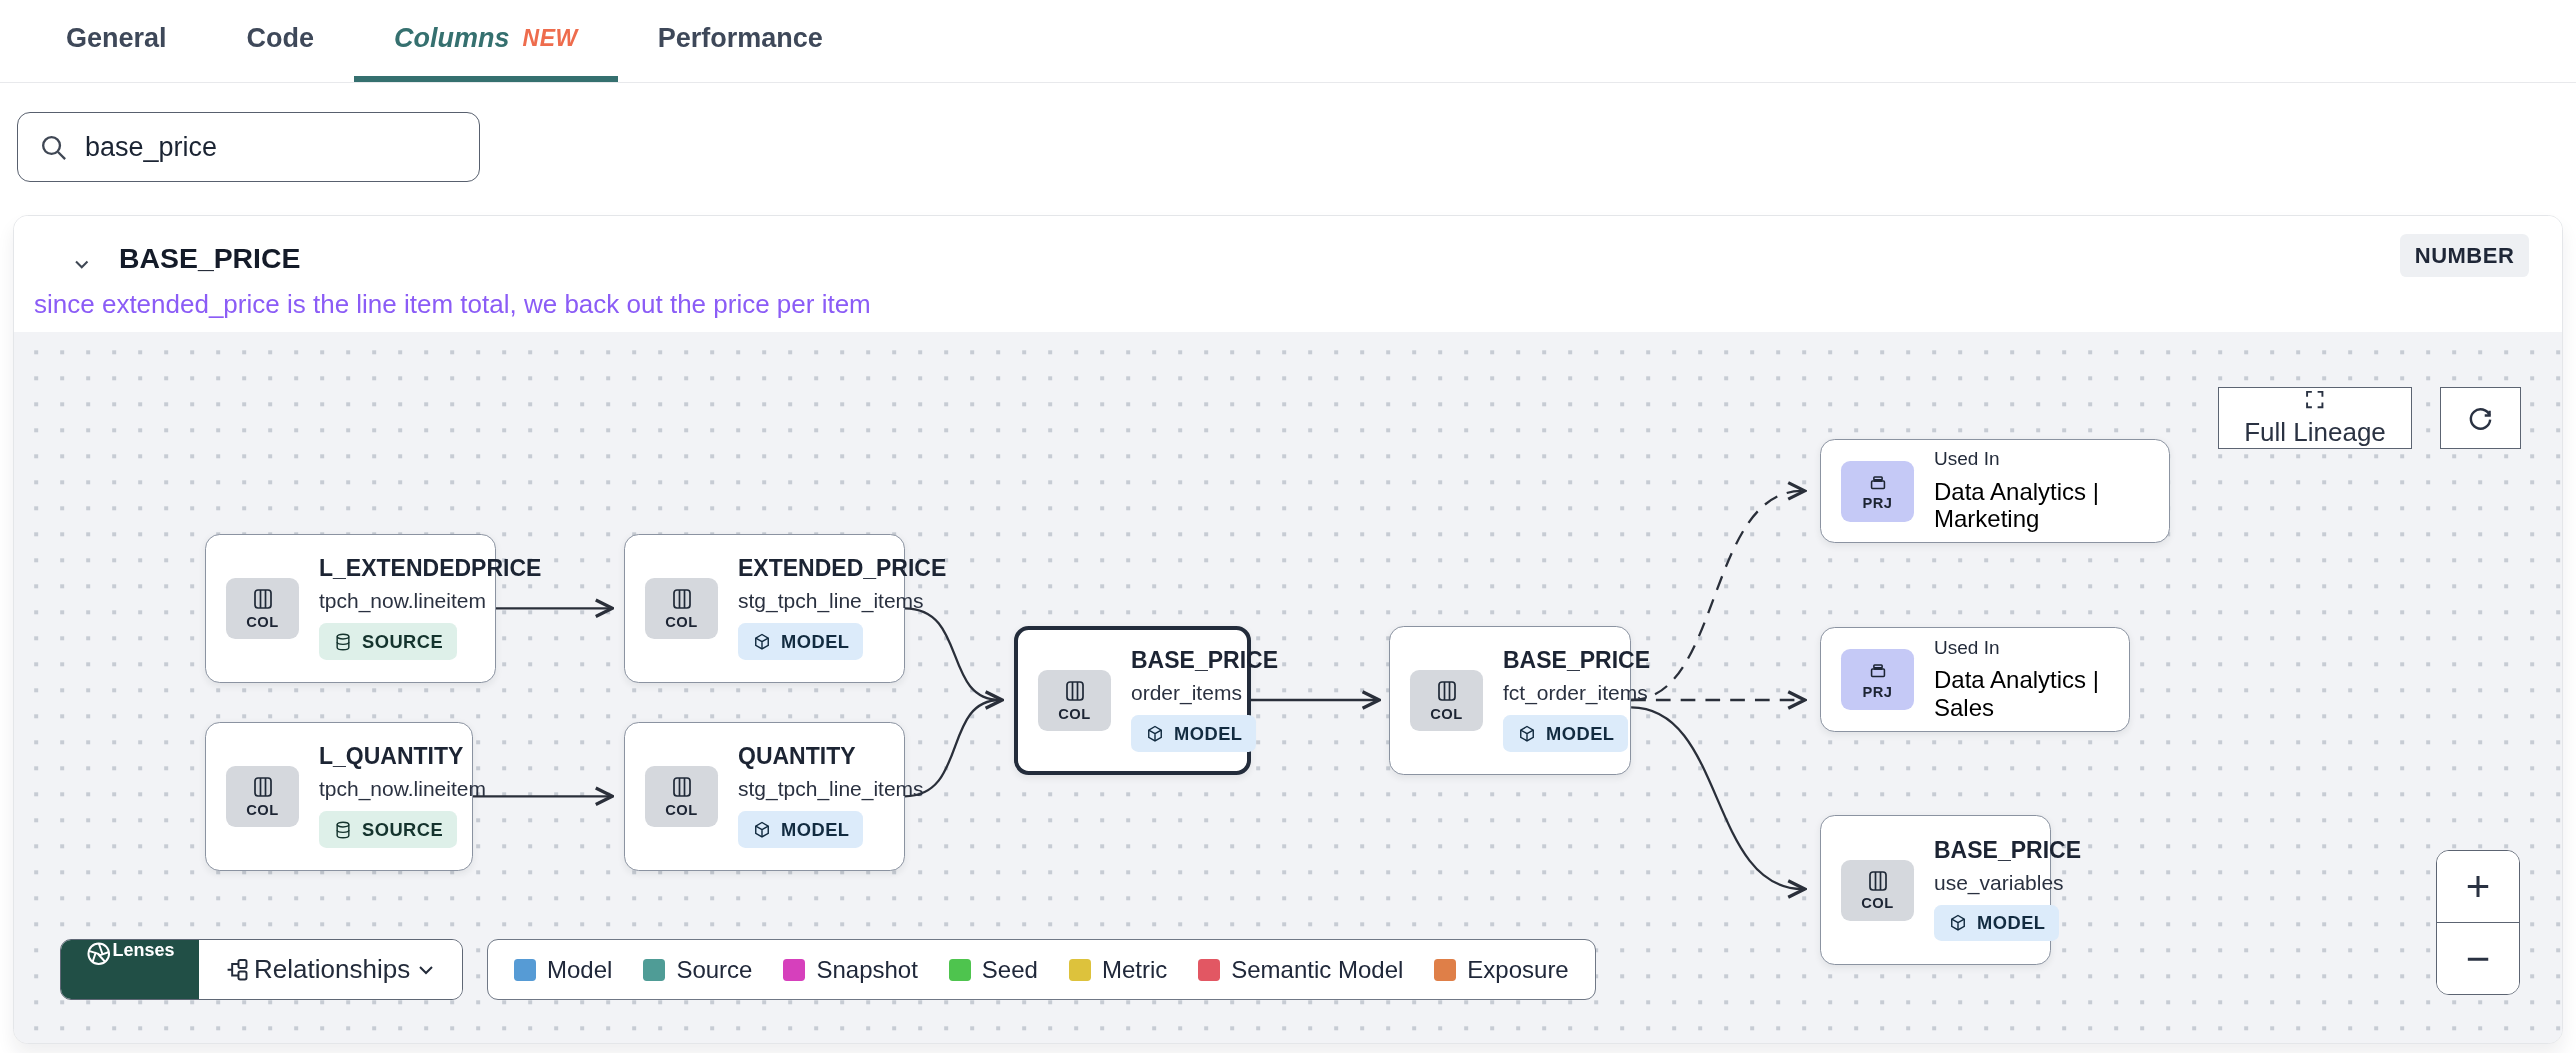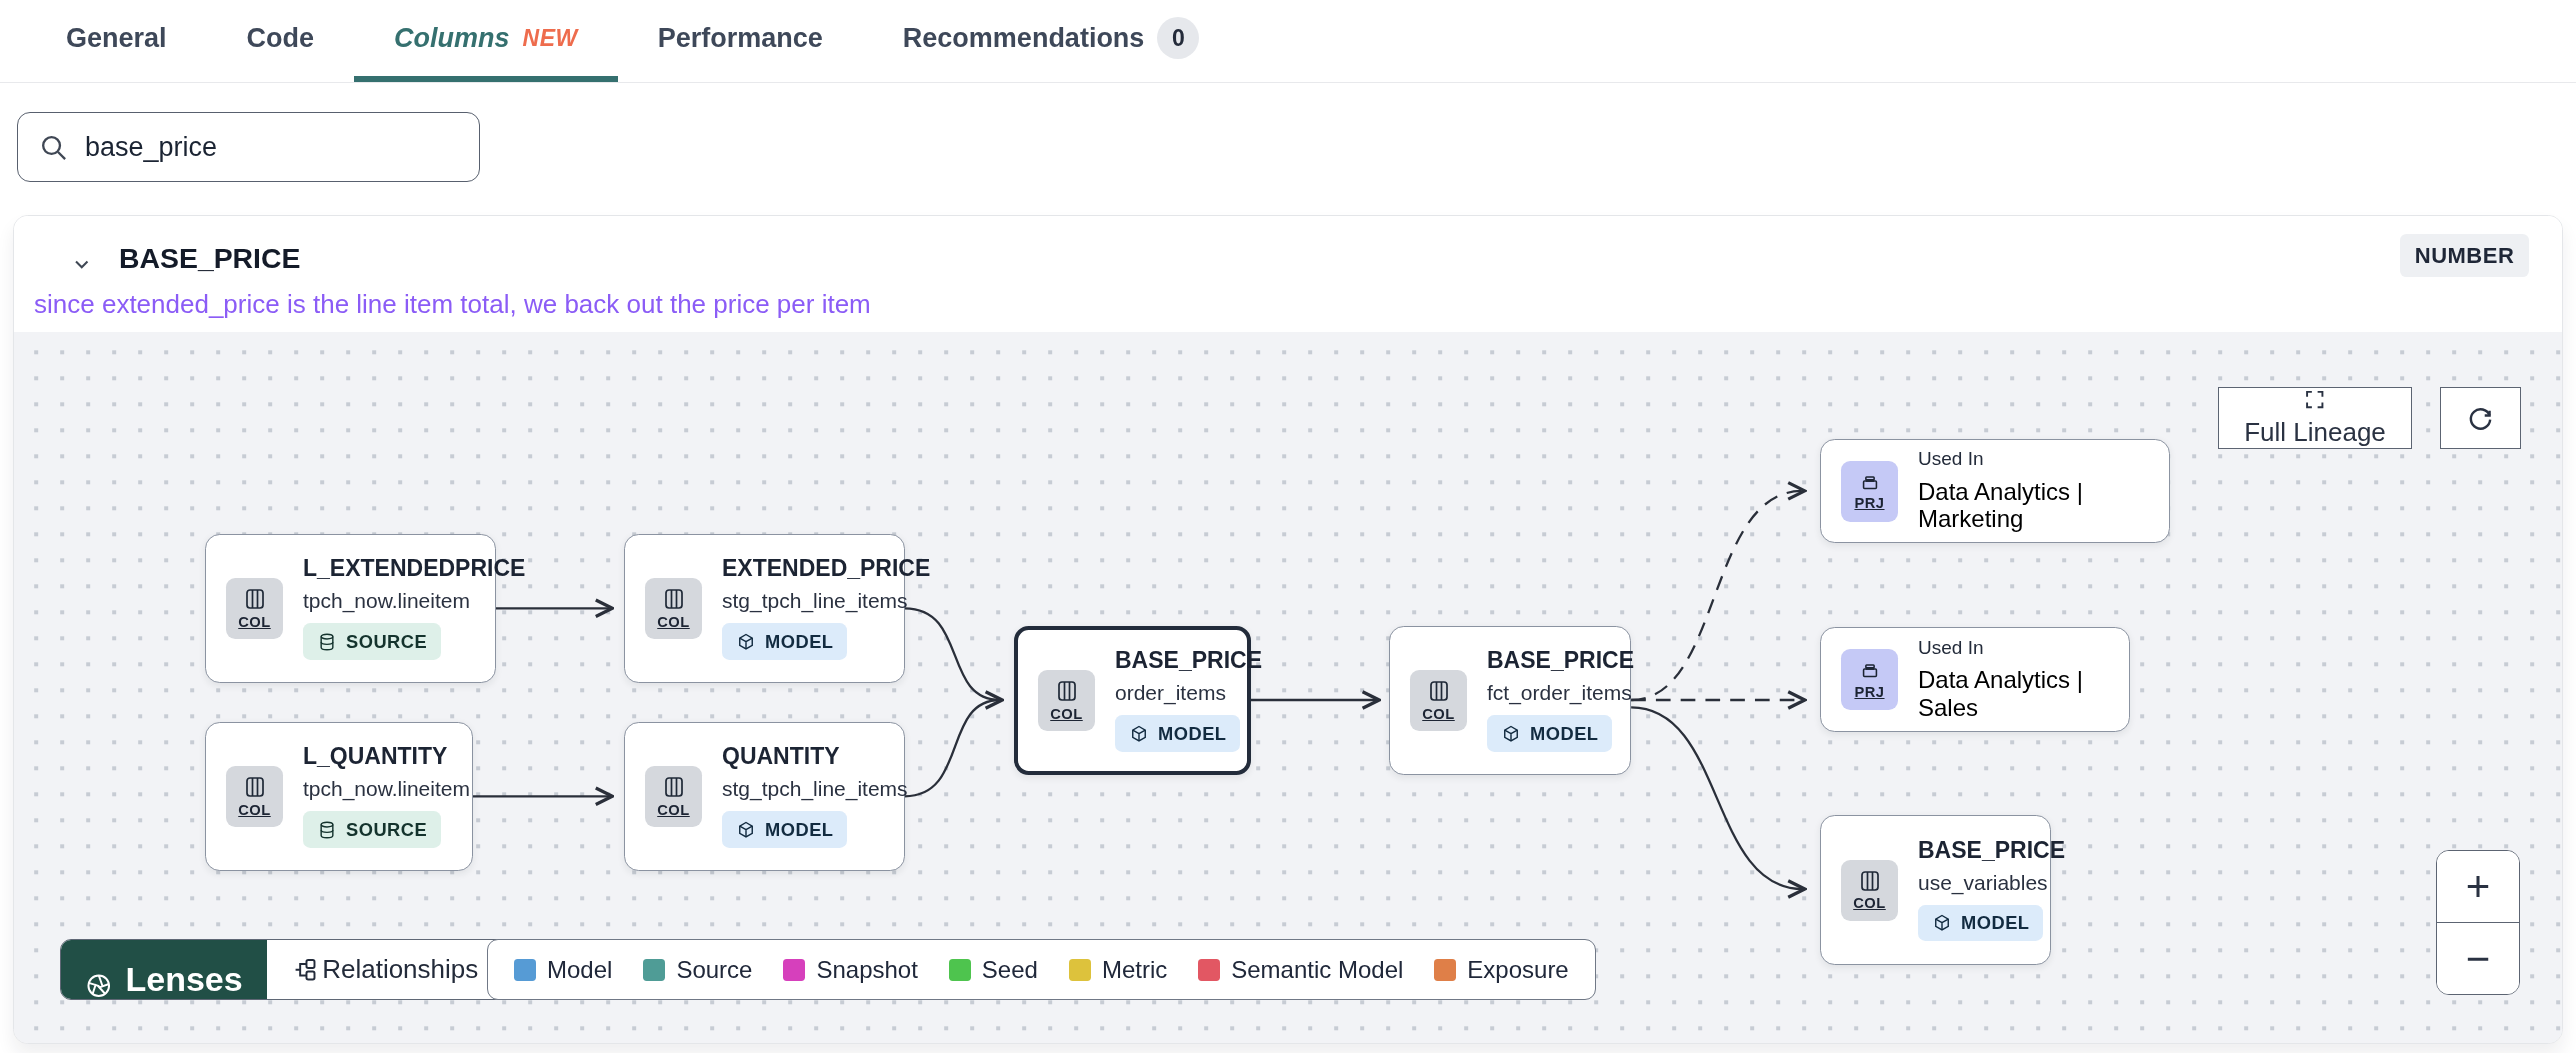--- a/index.html
+++ b/index.html
@@ -28,21 +28,21 @@
 
   
   .canvas { position:absolute; left:0; right:0; top:116px; bottom:0; background-color:#f2f3f6;
     background-image: radial-gradient(circle, #c7ccd4 2.2px, transparent 2.5px);
     background-size: 26px 26px; background-position: 9.2px 7.3px; }
   .edges { position:absolute; left:0; top:0; pointer-events:none; }
 
   
   .node { position:absolute; background:#fff; border:1.8px solid #8b93a1; border-radius:14.7px; display:flex; align-items:center; gap:20px; padding:0 18.3px 0 20px; box-shadow:0 2.8px 7.3px rgba(27,32,44,.08); cursor:pointer; }
   .node.selected { border:4.6px solid #232c3b; }
-  .chip { flex:0 0 auto; width:57px; height:61px; background:#d5d8dd; border-radius:9.2px; display:flex; flex-direction:column; align-items:center; justify-content:center; gap:2.8px;text-decoration:underline; }
+  .chip { flex:0 0 auto; width:73px; height:61px; background:#d5d8dd; border-radius:9.2px; display:flex; flex-direction:column; align-items:center; justify-content:center; gap:2.8px; }
   .chip.prj { background:#c5c9f6; }
   .chip .chip-label { font-size:14.7px; font-weight:700; color:#1c2433; letter-spacing:0.5px; }
   .node-body { display:flex; flex-direction:column; align-items:flex-start; }
   .node-title { font-size:23px; font-weight:700; color:#1c2433; line-height:1; margin-bottom:10px; }
   .node-sub { font-size:21px; color:#2a3140; line-height:1; margin-bottom:12px; }
   .tag { display:inline-flex; align-items:center; gap:9.2px; padding:7.3px 13.8px; border-radius:7.3px; font-size:18.3px; font-weight:700; letter-spacing:0.5px; }
   .tag.source { background:#def0e9; color:#14332d; }
   .tag.model  { background:#dcebfa; color:#122b40; }
   .node .kicker { font-size:19px; color:#232b3a; line-height:1; margin-bottom:9.2px; }
   .node .usedin-title { font-size:24px; color:#000000; line-height:1.15; }
@@ -50,21 +50,21 @@
   
   .btn { background:#fff; border:1.8px solid #5c6472; border-radius:0; display:flex; align-items:center; justify-content:center; gap:6px; cursor:pointer; color:#2a3242;flex-direction:column; }
   .full-lineage { position:absolute; left:2204px; top:55px; width:194px; height:62px; font-size:26px; }
   .refresh-btn { position:absolute; left:2426px; top:55px; width:81px; height:62px; }
   .zoom-ctl { position:absolute; left:2422px; top:518px; width:84px; height:145px; background:#fff; border:1.8px solid #5c6472; border-radius:13px; display:flex; flex-direction:column; overflow:hidden; }
   .zoom-ctl .zbtn { flex:1; display:flex; align-items:center; justify-content:center; font-size:42px; color:#2a3242; cursor:pointer; background:#fff; }
   .zoom-ctl .zbtn:first-child { border-bottom:1.8px solid #5c6472; }
 
   
   .lens-group { position:absolute; left:46px; top:607px; height:61px; display:flex; border:1.8px solid #5f6775; border-radius:11px; overflow:hidden; background:#fff; }
-  .lens-seg { display:flex; align-items:flex-end; gap:13px; padding:0 24px; background:#214f46; color:#fff; font-size:34px; font-weight:600; cursor:pointer; }
+  .lens-seg { display:flex; align-items:flex-start; padding:0 24px; background:#214f46; color:#fff; font-size:18px; font-weight:600; cursor:pointer; }
   .rel-seg { display:flex; align-items:center; gap:4px; padding:0 24px; background:#fff; color:#232b3a; font-size:26px; font-weight:400; cursor:pointer; }
   .legend { position:absolute; left:473px; top:607px; height:61px; display:flex; align-items:center; gap:31px; padding:0 26px; background:#fff; border:1.8px solid #707886; border-radius:11px; }
   .legend-item { display:flex; align-items:center; gap:11px; font-size:24px; color:#20283a; }
   .swatch { width:22px; height:22px; border-radius:3.7px; }
 </style>
 </head>
 <body>
 
 <div id="app">
 
@@ -75,24 +75,20 @@
     <div class="tab">
         <span>Code</span>
       </div>
     <div class="tab active">
       <span>Columns</span>
       <span class="new-badge">NEW</span>
     </div>
     <div class="tab">
         <span>Performance</span>
       </div>
-    <div class="tab">
-      <span>Recommendations</span>
-      <span class="count-badge">0</span>
-    </div>
   </div>
 
   <div class="search-box">
     <svg width="31" height="31" viewBox="0 0 24 24" fill="none" stroke="#3f4754" stroke-width="1.8">
         <circle cx="10.5" cy="10.5" r="6.5"></circle>
         <line x1="15.5" y1="15.5" x2="21" y2="21"></line>
       </svg>
     <input type="text" value="base_price" style="">
   </div>
 

